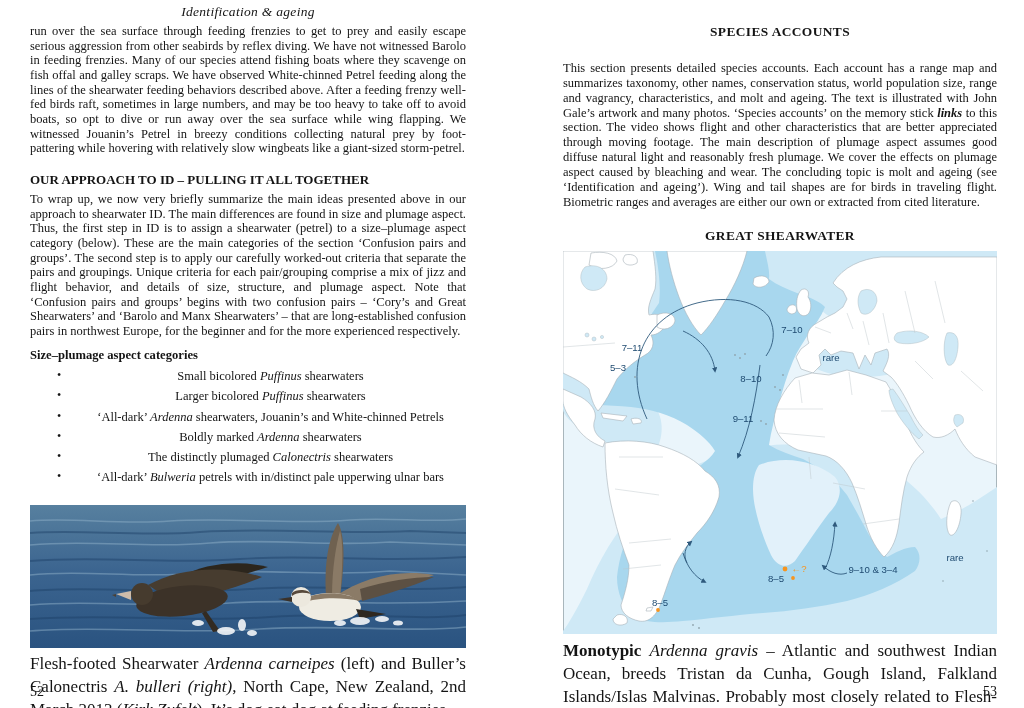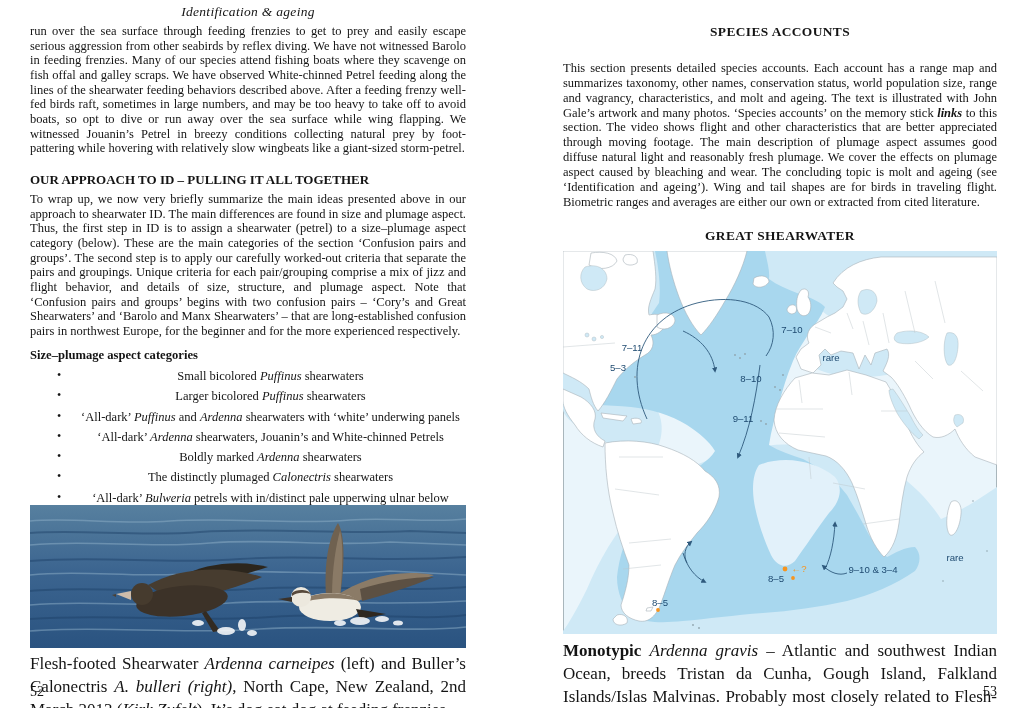--- a/index.html
+++ b/index.html
@@ -35,25 +35,24 @@
 
   <div class="col col-left">
     <div class="abs running-head" style="top:4px;">Identification &amp; ageing</div>
     <div class="abs body-text" style="top:24px;">run over the sea surface through feeding frenzies to get to prey and easily escape serious aggression from other seabirds by reflex diving. We have not witnessed Barolo in feeding frenzies. Many of our species attend fishing boats where they scavenge on fish offal and galley scraps. We have observed White-chinned Petrel feeding along the lines of the shearwater feeding behaviors described above. After a feeding frenzy well-fed birds raft, sometimes in large numbers, and may be too heavy to take off to avoid boats, so opt to dive or run away over the sea surface while wing flapping. We witnessed Jouanin’s Petrel in breezy conditions collecting natural prey by foot-pattering while hovering with relatively slow wingbeats like a giant-sized storm-petrel.</div>
     <div class="abs h-section" style="top:172px;">OUR APPROACH TO ID – PULLING IT ALL TOGETHER</div>
     <div class="abs body-text" style="top:192px;">To wrap up, we now very briefly summarize the main ideas presented above in our approach to shearwater ID. The main differences are found in size and plumage aspect. Thus, the first step in ID is to assign a shearwater (petrel) to a size–plumage aspect category (below). These are the main categories of the section ‘Confusion pairs and groups’. The second step is to apply our carefully worked-out criteria that separate the pairs and groupings. Unique criteria for each pair/grouping comprise a mix of jizz and flight behavior, and details of size, structure, and plumage aspect. Note that ‘Confusion pairs and groups’ begins with two confusion pairs – ‘Cory’s and Great Shearwaters’ and ‘Barolo and Manx Shearwaters’ – that are long-established confusion pairs in northwest Europe, for the beginner and for the more experienced respectively.</div>
     <div class="abs h-sub" style="top:348px;">Size–plumage aspect categories</div>
     <ul class="abs cat-list" style="top:369px;">
       <li><span>Small bicolored </span><span class="it">Puffinus</span><span> shearwaters</span></li>
       <li><span>Larger bicolored </span><span class="it">Puffinus</span><span> shearwaters</span></li>
-      <li><span>‘All-dark’ </span><span class="it">Puffinus</span><span> and </span><span class="it">Ardenna</span><span> shearwaters with ‘white’ underwing panels</span></li>
       <li><span>‘All-dark’ </span><span class="it">Ardenna</span><span> shearwaters, Jouanin’s and White-chinned Petrels</span></li>
       <li><span>Boldly marked </span><span class="it">Ardenna</span><span> shearwaters</span></li>
       <li><span>The distinctly plumaged </span><span class="it">Calonectris</span><span> shearwaters</span></li>
-      <li><span>‘All-dark’ </span><span class="it">Bulweria</span><span> petrels with in/distinct pale upperwing ulnar below</span></li>
+      <li><span>‘All-dark’ </span><span class="it">Bulweria</span><span> petrels with in/distinct pale upperwing ulnar bars</span></li>
     </ul>
 
     <div class="photo-box">
       <svg width="436" height="143" viewBox="0 0 436 143">
         <defs>
           <linearGradient id="sea" x1="0" y1="0" x2="0" y2="1">
             <stop offset="0" stop-color="#57809f"></stop>
             <stop offset="0.45" stop-color="#3c6590"></stop>
             <stop offset="1" stop-color="#2a5380"></stop>
           </linearGradient>

